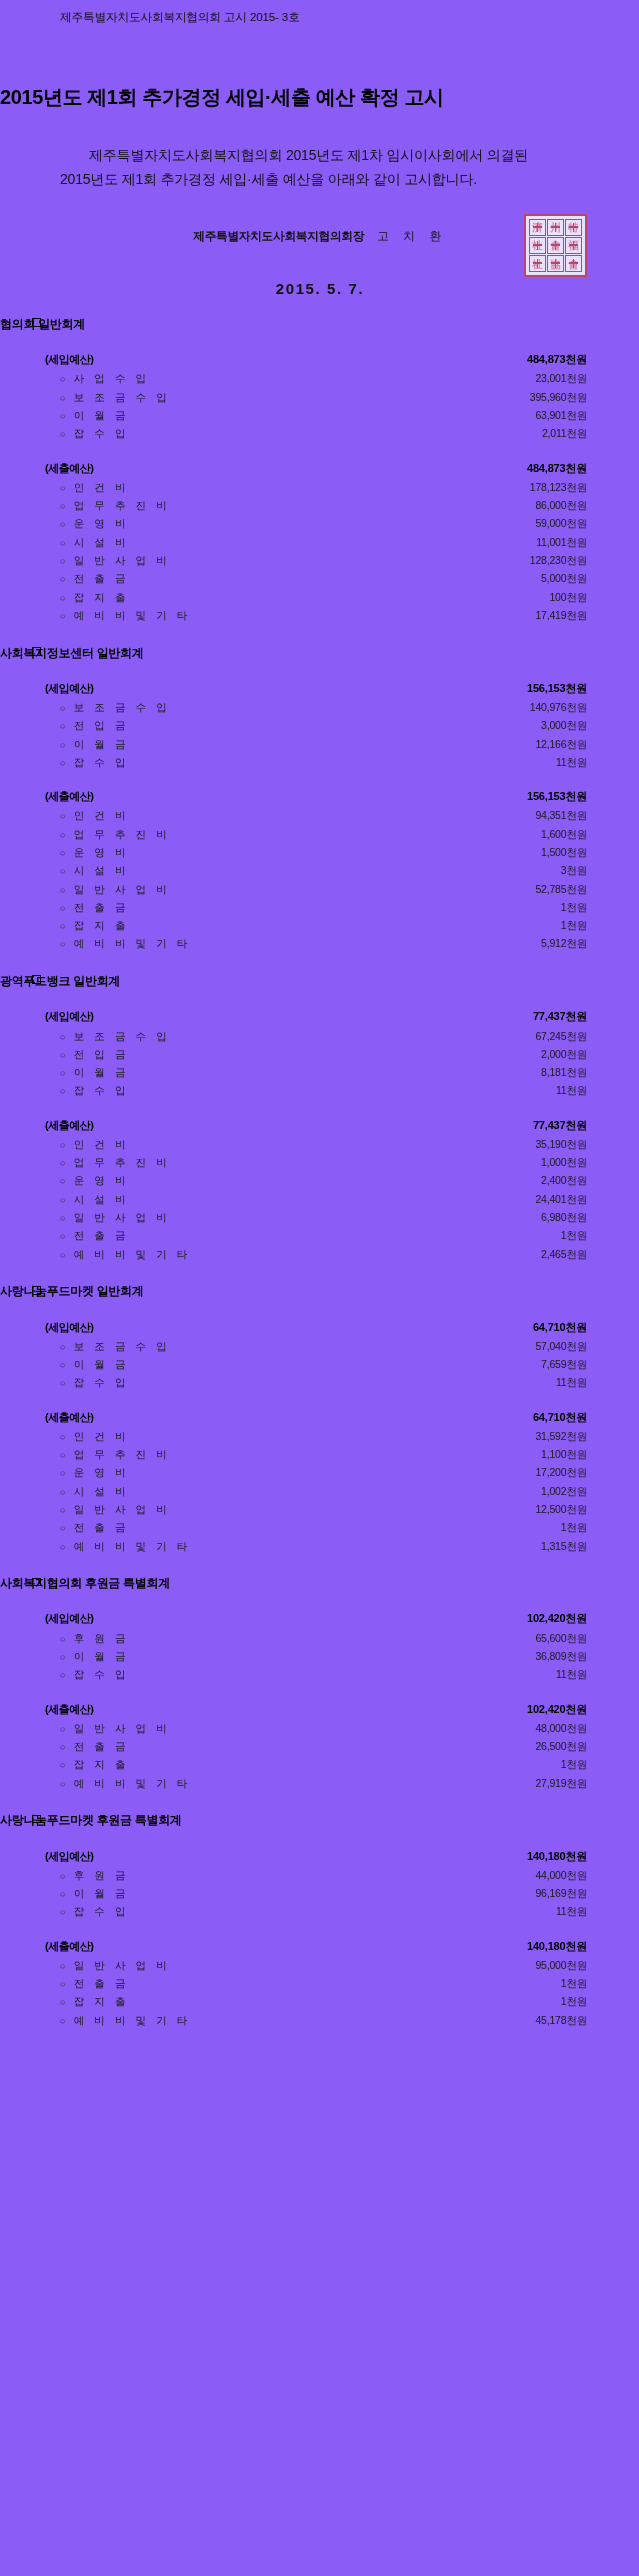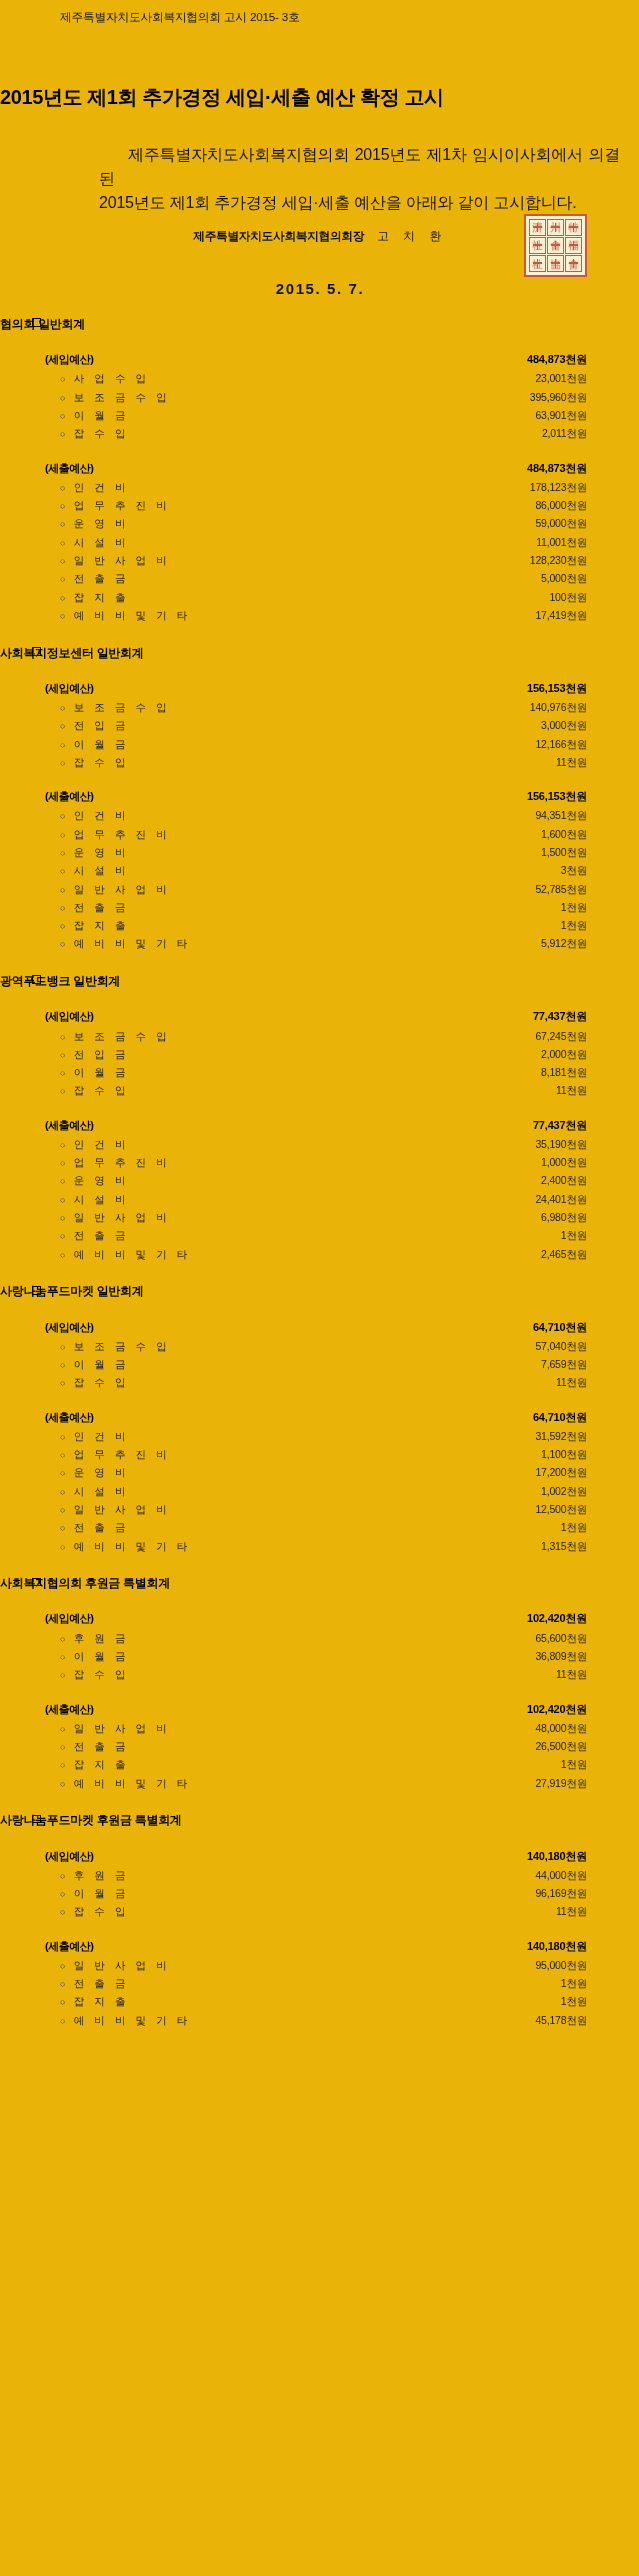--- a/index.html
+++ b/index.html
@@ -11,21 +11,21 @@
   body {
     font-family: "Liberation Sans", "DejaVu Sans", sans-serif;
     color: #1a1a1a;
     -webkit-font-smoothing: none;
   }
   #page {
     position: relative;
     width: 640px;
     min-height: 2576px;
     margin: 0 auto;
-    background: #eab308;
+    background: #8b5cf6;
     box-sizing: border-box;
     overflow: hidden;
   }
 
   
   .notice-no {
     position: absolute;
     left: 60px;
     top: 9.7px;
     font-size: 11.7px;
@@ -46,26 +46,25 @@
     color: #000;
     white-space: nowrap;
   }
 
   
   .intro {
     position: absolute;
     left: 60px;
     top: 143px;
     width: 521px;
-    font-size: 16px;
+    font-size: 14px;
     line-height: 24px;
     letter-spacing: -0.2px;
     text-align: justify;
     color: #111;
-    margin-left: 39px;
   }
   .intro .lead-indent { display: inline-block; width: 29px; }
 
   
   .signature {
     position: absolute;
     left: 0;
     right: 0;
     top: 229px;
     text-align: center;

